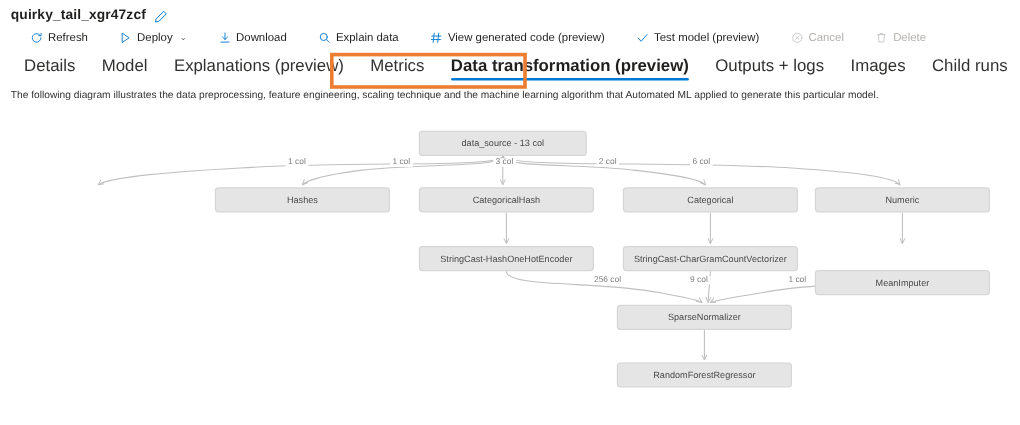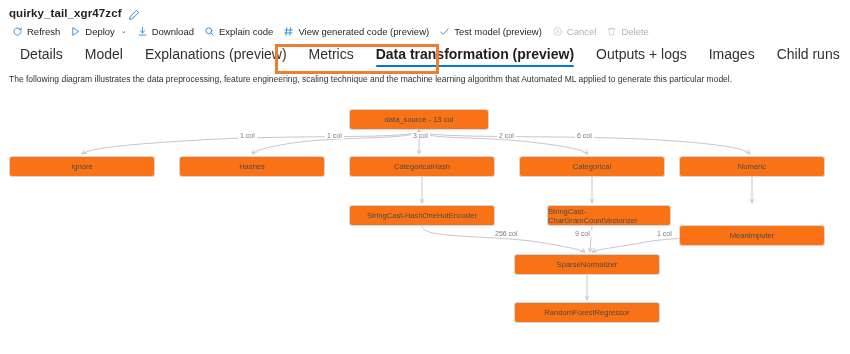--- a/index.html
+++ b/index.html
@@ -22,22 +22,22 @@
   .page-title {
     font-size: 11.5px; font-weight: bold; letter-spacing: .1px;
     color: #201f1e;
   }
   .edit-icon { width: 12px; height: 12px; display:block; }
 
   
   .cmdbar {
     display: flex; 
     height: 22px;
-    padding-left: 9px;
-    gap: 0px;
+    padding-left: 22px;
+    gap: 16px;
     font-size: 9.5px;
   }
   .cmd {
     display: flex; align-items: center; gap: 4px;
     padding: 2px 7px 2px 3px;
     color: #201f1e;
     white-space: nowrap;
     cursor: pointer;
   }
   .cmd .ico { width: 11px; height: 11px; display:flex; align-items:center; justify-content:center; flex:0 0 auto; }
@@ -88,21 +88,21 @@
   .diagram-wrap {
     position: absolute;
     left: 0; top: 100px;
     width: 850px; height: 254px;
   }
   .diagram-wrap svg { position:absolute; left:0; top:0; }
   .node {
     position: absolute;
     border: 1px solid #d6d6d6;
     border-radius: 3px;
-    background: #f97316;
+    background: #e5e5e5;
     display: flex; align-items: center; justify-content: center;
     font-size: 7.6px;
     color: #4a4a4a;
     height: 21px;
     z-index: 3;
   }
   .edge-label {
     position: absolute;
     font-size: 7px;
     color: #7a7a7a;
@@ -153,21 +153,21 @@
       </span>
       <span>Download</span>
     </div>
     <div class="cmd">
       <span class="ico" style="color: rgb(0, 120, 212);">
         <svg viewBox="0 0 16 16" width="11" height="11" stroke="currentColor" fill="none" stroke-width="1.1" stroke-linecap="round" stroke-linejoin="round">
           <circle cx="7" cy="7" r="4.3"></circle>
           <path d="M10.2 10.2l3.2 3.2"></path>
         </svg>
       </span>
-      <span>Explain code</span>
+      <span>Explain data</span>
     </div>
     <div class="cmd">
       <span class="ico" style="color: rgb(0, 120, 212);">
         <svg viewBox="0 0 16 16" width="11" height="11" stroke="currentColor" fill="none" stroke-width="1.1" stroke-linecap="round" stroke-linejoin="round">
           <path d="M5.6 2.4L4.3 13.6M11.1 2.4L9.8 13.6M2.7 5.9h11M2.2 10.1h11"></path>
         </svg>
       </span>
       <span>View generated code (preview)</span>
     </div>
     <div class="cmd">
@@ -238,39 +238,36 @@
       <path d="M422,126 C422,140 500,134 550,144 C572,148 582,150 585,152"></path>
       <path d="M592,126 L590,152"></path>
       <path d="M752,126 C752,140 680,134 635,144 C610,148 596,150 592,152"></path>
 
       <path d="M587,175 L587,200"></path>
     </g>
   </svg>
 <div class="node" style="left: 349px; top: 9px; width: 140px;">
       <span>data_source - 13 col</span>
     </div>
-    <div class="node" style="left: 9px; top: 56px; width: 146px;">
-      <span>Ignore</span>
-    </div>
     <div class="node" style="left: 179px; top: 56px; width: 146px;">
       <span>Hashes</span>
     </div>
     <div class="node" style="left: 349px; top: 56px; width: 146px;">
       <span>CategoricalHash</span>
     </div>
     <div class="node" style="left: 519px; top: 56px; width: 146px;">
       <span>Categorical</span>
     </div>
     <div class="node" style="left: 679px; top: 56px; width: 146px;">
       <span>Numeric</span>
     </div>
     <div class="node" style="left: 349px; top: 105px; width: 146px;">
       <span>StringCast-HashOneHotEncoder</span>
     </div>
-    <div class="node" style="left: 519px; top: 105px; width: 124px; margin-left: 28px;">
+    <div class="node" style="left: 519px; top: 105px; width: 146px;">
       <span>StringCast-CharGramCountVectorizer</span>
     </div>
     <div class="node" style="left: 679px; top: 105px; width: 146px; margin-top: 20px;">
       <span>MeanImputer</span>
     </div>
     <div class="node" style="left: 514px; top: 154px; width: 146px;">
       <span>SparseNormalizer</span>
     </div>
     <div class="node" style="left: 514px; top: 202px; width: 146px;">
       <span>RandomForestRegressor</span>

